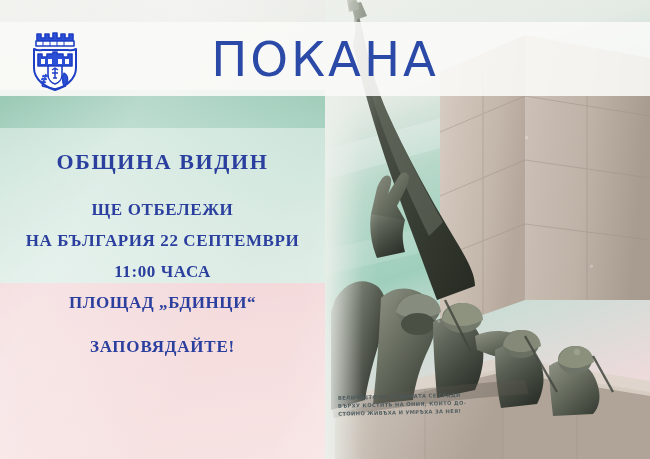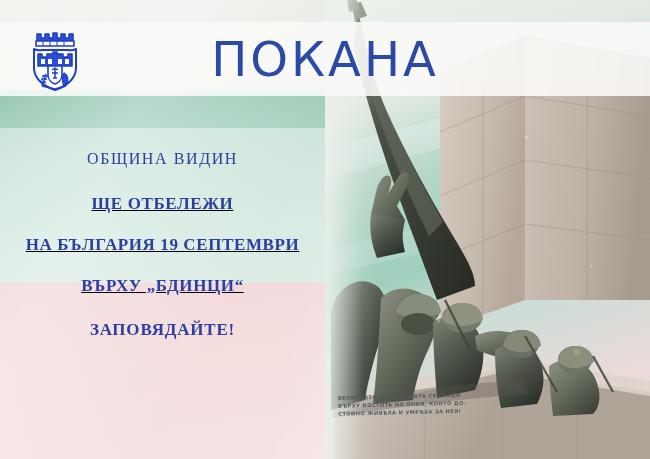--- a/index.html
+++ b/index.html
@@ -81,29 +81,29 @@
 
   
   .text-panel{
     position:absolute;left:0;top:128px;width:325px;height:331px;
     background:rgba(255,255,255,0.42);
     box-sizing:border-box;
     padding:10px 12px 0 12px;
     display:flex;flex-direction:column;align-items:center;
   }
   .org-name{
-    font-size:16px;font-weight:400;color:#2b3f9e;
+    font-size:22px;font-weight:700;color:#2b3f9e;
     letter-spacing:1.6px;
     margin-top:12px;margin-bottom:8px;
     text-align:center;
     line-height:1.1;
   }
   .body-lines{
     display:flex;flex-direction:column;align-items:center;
-    gap:21px;margin-top:18px;text-decoration:underline;
+    gap:11px;margin-top:18px;
   }
   .body-lines .ln{
     font-size:17px;font-weight:700;color:#2b3f9e;
     letter-spacing:0.6px;text-align:center;line-height:1.18;
     white-space:nowrap;
   }
   .closing{
     margin-top:24px;
     font-size:17px;font-weight:700;color:#2b3f9e;
     letter-spacing:0.8px;text-align:left;
@@ -320,19 +320,20 @@
       </g>
     </svg>
   </div>
 
   <div class="header-title">ПОКАНА</div>
 
   <div class="text-panel">
     <div class="org-name">ОБЩИНА ВИДИН</div>
     <div class="body-lines">
       <div class="ln">ЩЕ ОТБЕЛЕЖИ</div>
-      <div class="ln">НА БЪЛГАРИЯ 19 СЕПТЕМВРИ</div>
-      <div class="ln">ВЪРХУ „БДИНЦИ“</div>
+      <div class="ln">НА БЪЛГАРИЯ 22 СЕПТЕМВРИ</div>
+      <div class="ln">11:00 ЧАСА</div>
+      <div class="ln">ПЛОЩАД „БДИНЦИ“</div>
     </div>
     <div class="closing">ЗАПОВЯДАЙТЕ!</div>
   </div>
 
 </div>
 
 </body></html>

